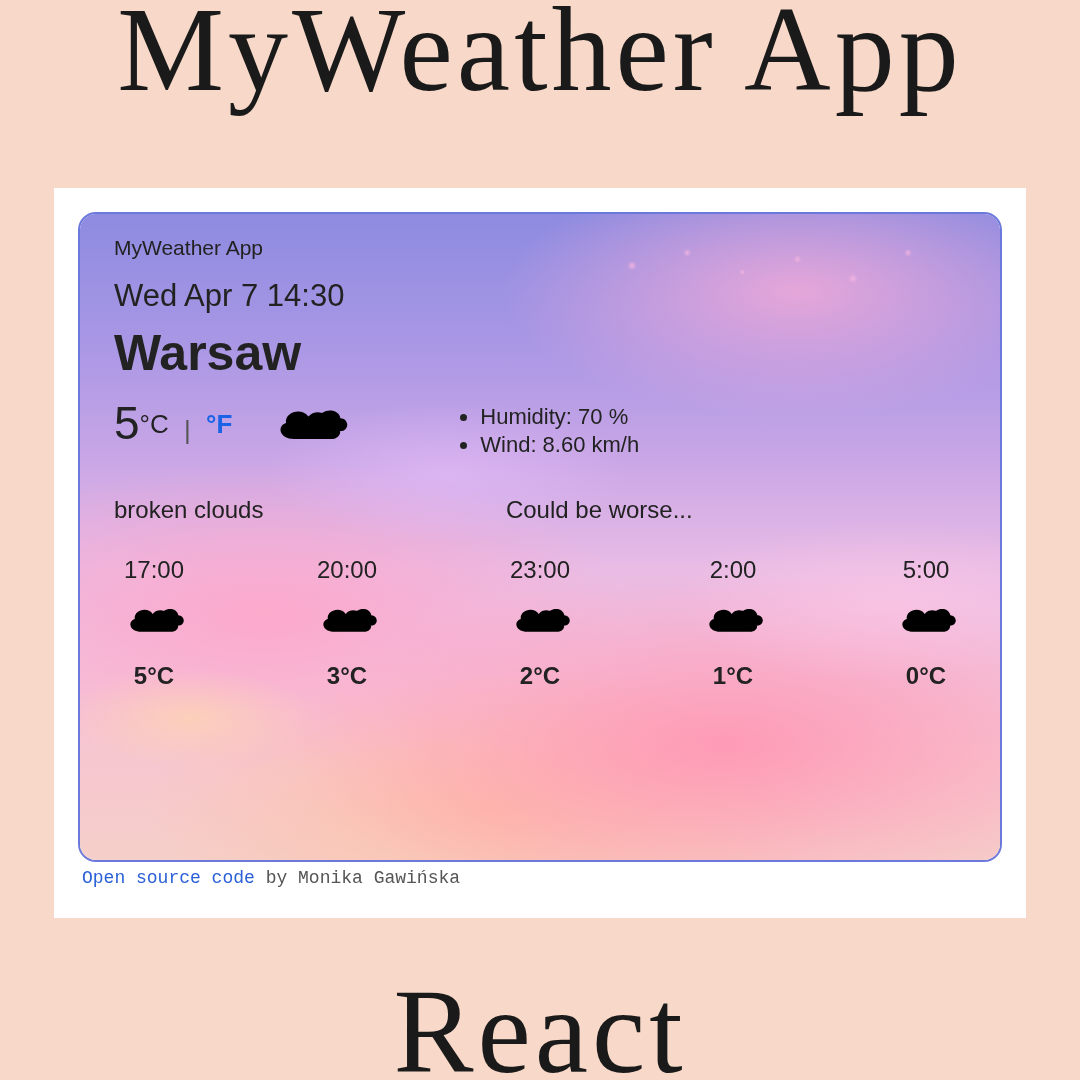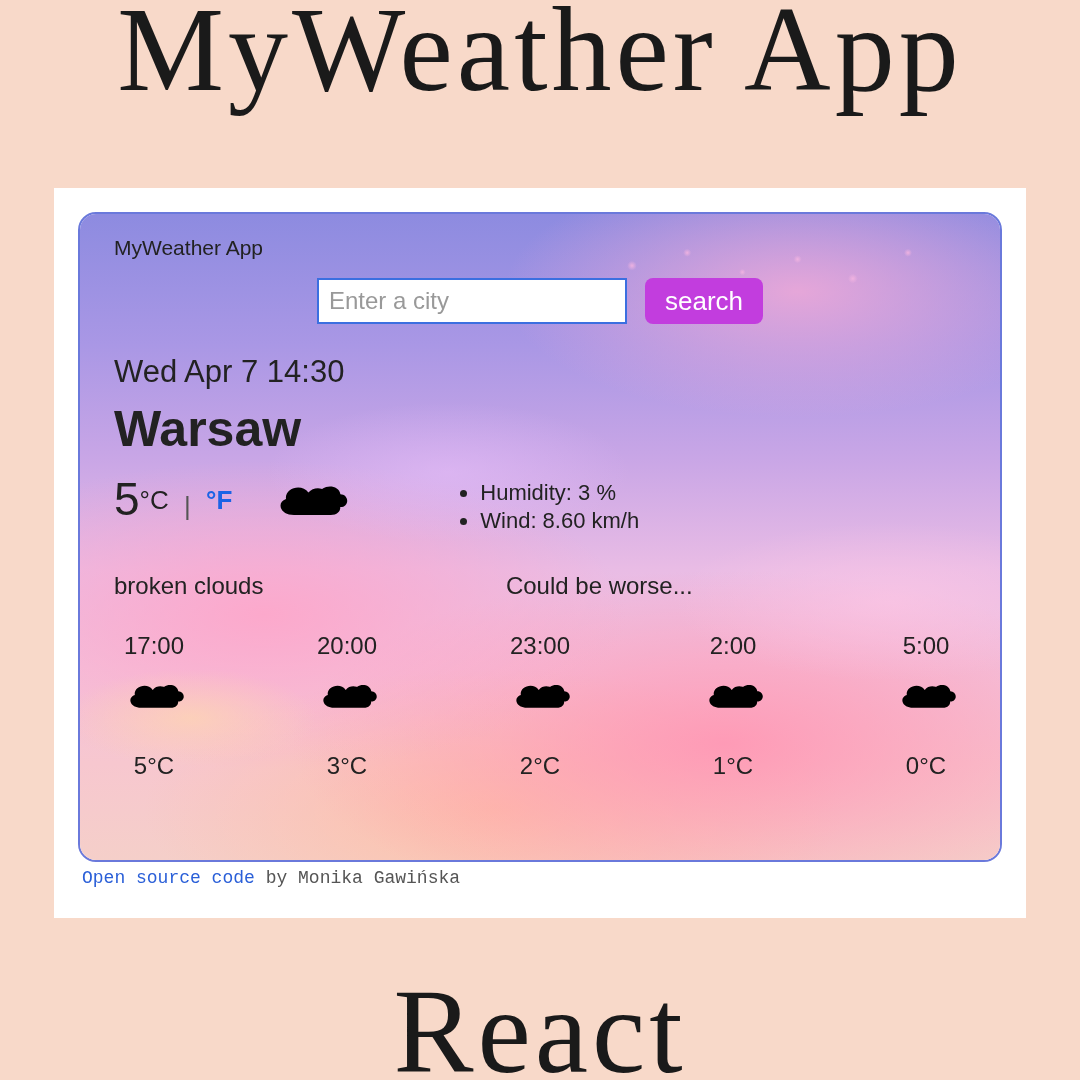--- a/index.html
+++ b/index.html
@@ -180,21 +180,21 @@
     display:flex;
     justify-content:space-between;
     margin-top:32px;
     padding:0 8px;
   }
   .fc-col{
     text-align:center;
     font-size:24px;
   }
   .fc-time{margin-bottom:14px;}
-  .fc-temp{margin-top:30px;}
+  .fc-temp{margin-top:16px;font-weight:bold;}
 
   .footer{
     margin-top:6px;
     font-family:"Courier New",Courier,monospace;
     font-size:18px;
     color:#555;
     padding-left:4px;
   }
   .footer a{
     color:var(--link-blue);
@@ -213,39 +213,35 @@
 
 <div class="script-title script-top">MyWeather App</div>
 
 <div class="frame">
   <div class="card">
     <div class="sky"></div>
     <div class="content">
 
       <div class="app-label">MyWeather App</div>
 
-      <div class="search-row">
-        <input class="search-input" type="text" placeholder="Enter a city" style="">
-        <button class="search-btn">search</button>
-      </div>
 
       <div class="datetime">Wed Apr 7 14:30</div>
       <h1 class="city">Warsaw</h1>
 
       <div class="current-row">
         <div class="temp-block">
           <span>
             <span class="temp-val">5</span><span class="unit-c">°C</span><span class="unit-sep"> | </span><span class="unit-f">°F</span>
           </span>
           <svg class="cloud-icon cloud-icon-lg">
               <use href="#cloud"></use>
             </svg>
         </div>
         <ul class="details">
-          <li>Humidity: 3 %</li>
+          <li>Humidity: 70 %</li>
           <li>Wind: 8.60 km/h</li>
         </ul>
       </div>
 
       <div class="desc-row">
         <div class="desc-left">broken clouds</div>
         <div class="desc-right">Could be worse...</div>
       </div>
 
       <div class="forecast">

